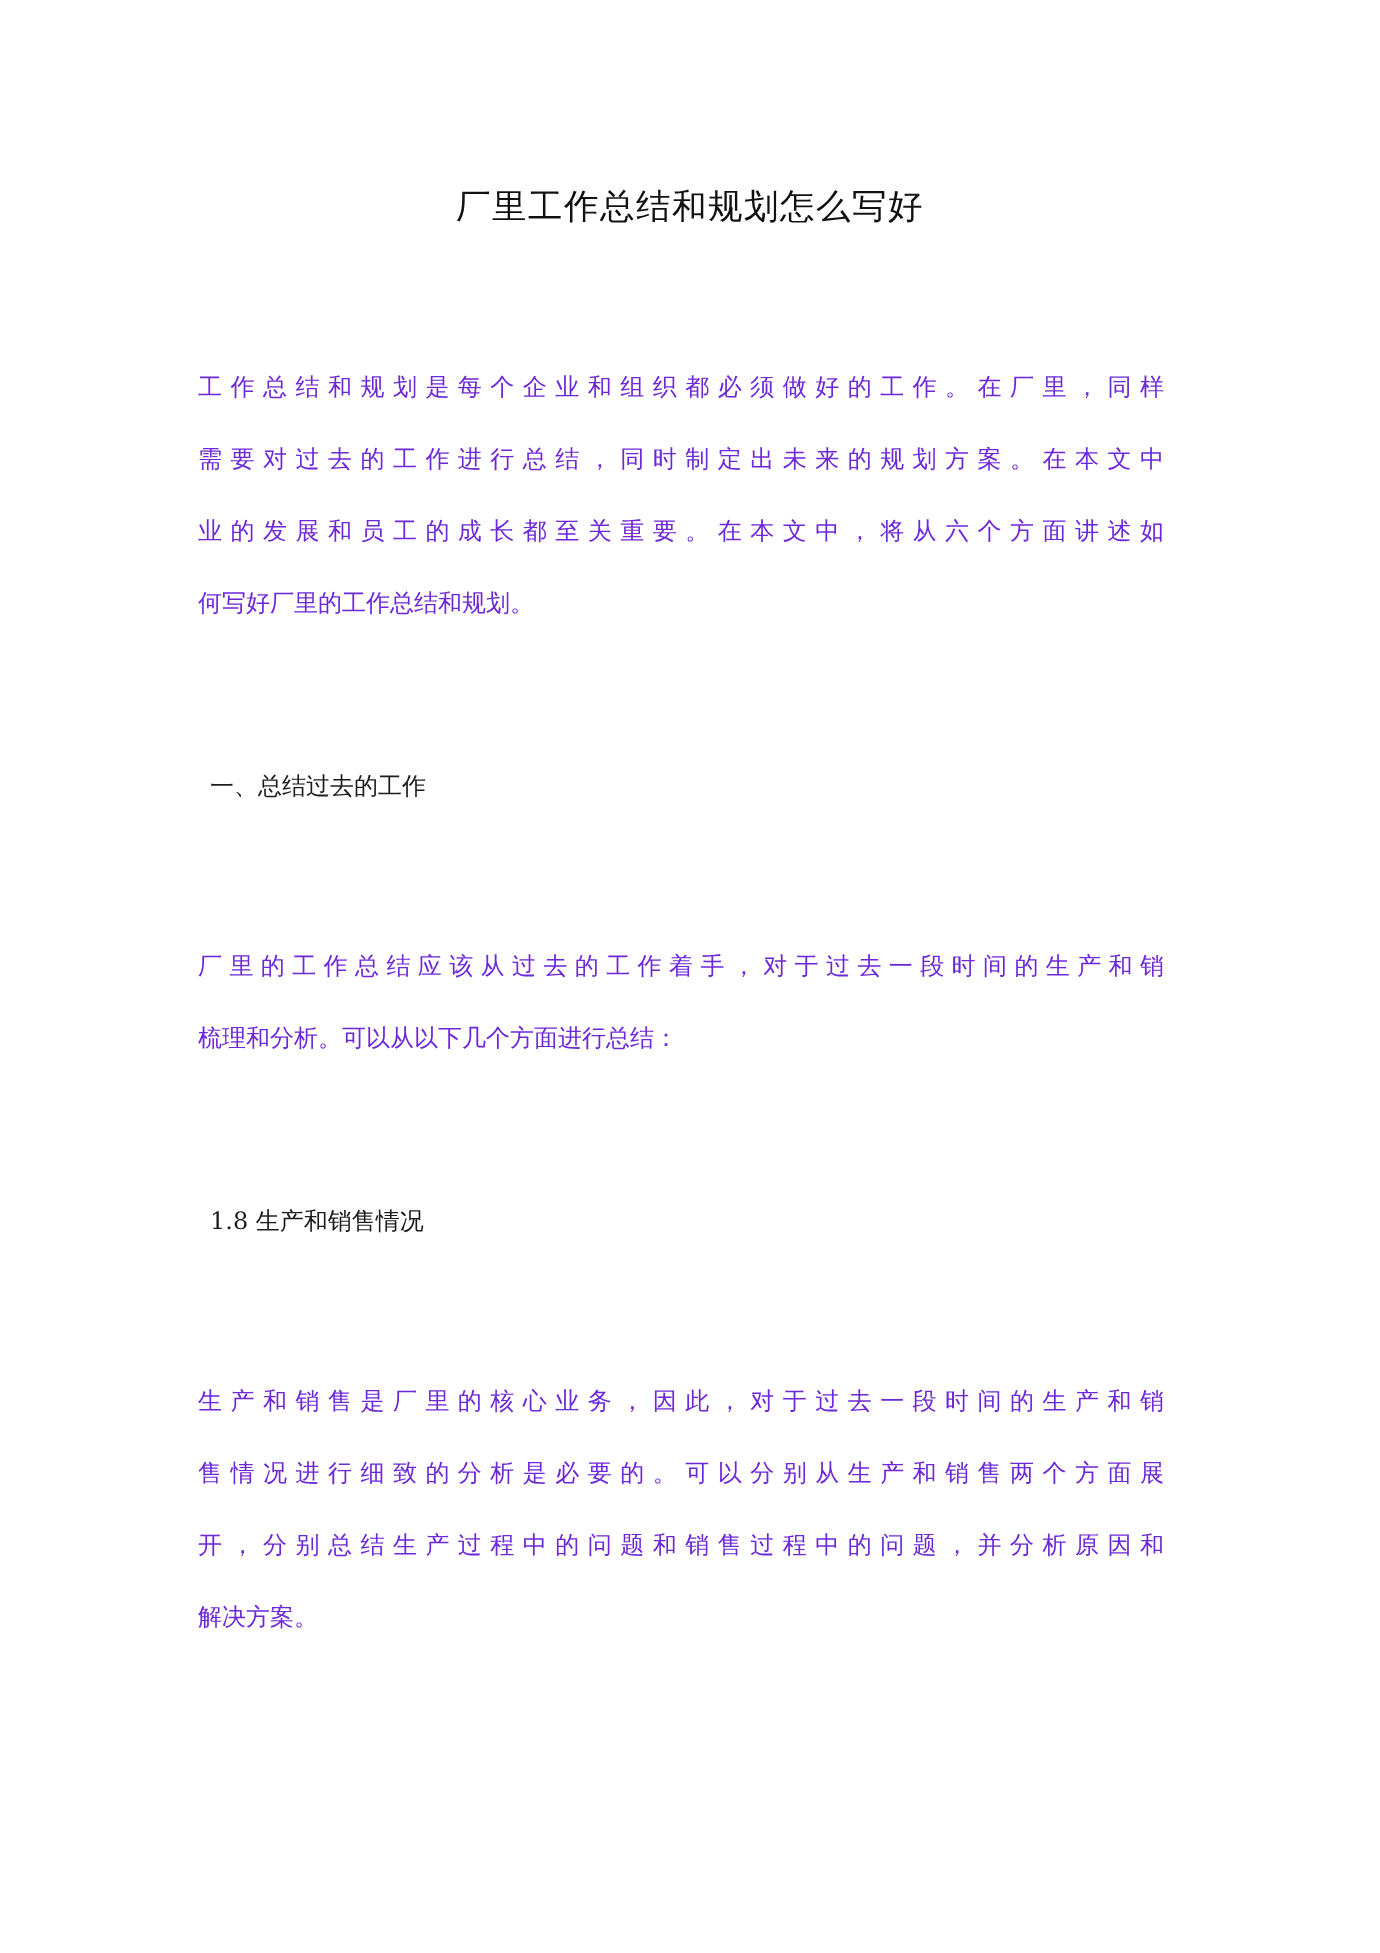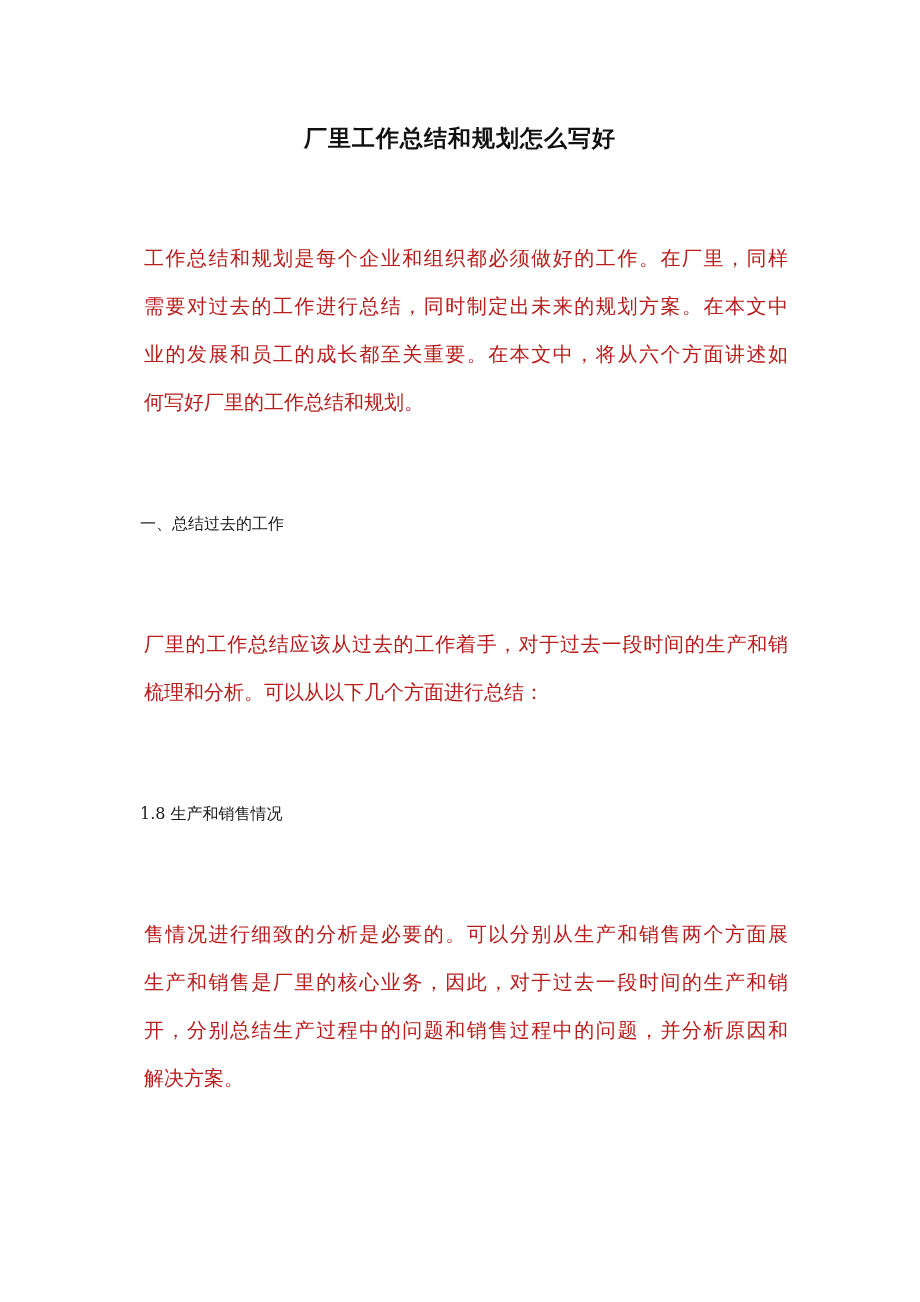--- a/index.html
+++ b/index.html
@@ -22,34 +22,34 @@
       height: 1302px;
       background: #ffffff;
     }
     .title {
       position: absolute;
       left: 0;
       width: 920px;
       top: 120px;
       text-align: center;
       font-family: "DejaVu Sans", "Liberation Sans", sans-serif;
-      font-weight: bold;
+      font-weight: normal;
       font-size: 23px;
       letter-spacing: 1px;
       line-height: 36px;
       color: #111111;
     }
     .block {
       position: absolute;
-      left: 144px;
+      left: 132px;
       width: 644px;
-      font-size: 20px;
+      font-size: 16px;
       line-height: 48px;
       letter-spacing: 0px;
-      color: #b91c1c;
+      color: #6d28d9;
       text-align: justify;
       text-justify: inter-character;
     }
     .line {
       display: block;
       white-space: nowrap;
       height: 48px;
       text-align-last: justify;
     }
     .line.last {
@@ -93,20 +93,20 @@
   <div class="heading" style="top:500px;">一、总结过去的工作</div>
 
   <div class="block" style="top:620px;">
     <span class="line">厂里的工作总结应该从过去的工作着手，对于过去一段时间的生产和销</span>
     <span class="line last">梳理和分析。可以从以下几个方面进行总结：</span>
   </div>
 
   <div class="heading" style="top:790px;">1.8 生产和销售情况</div>
 
   <div class="block" style="top:910px;">
+    <span class="line">生产和销售是厂里的核心业务，因此，对于过去一段时间的生产和销</span>
     <span class="line">售情况进行细致的分析是必要的。可以分别从生产和销售两个方面展</span>
-    <span class="line">生产和销售是厂里的核心业务，因此，对于过去一段时间的生产和销</span>
     <span class="line">开，分别总结生产过程中的问题和销售过程中的问题，并分析原因和</span>
     <span class="line last">解决方案。</span>
   </div>
 
 
 </div>
 
 </body></html>

